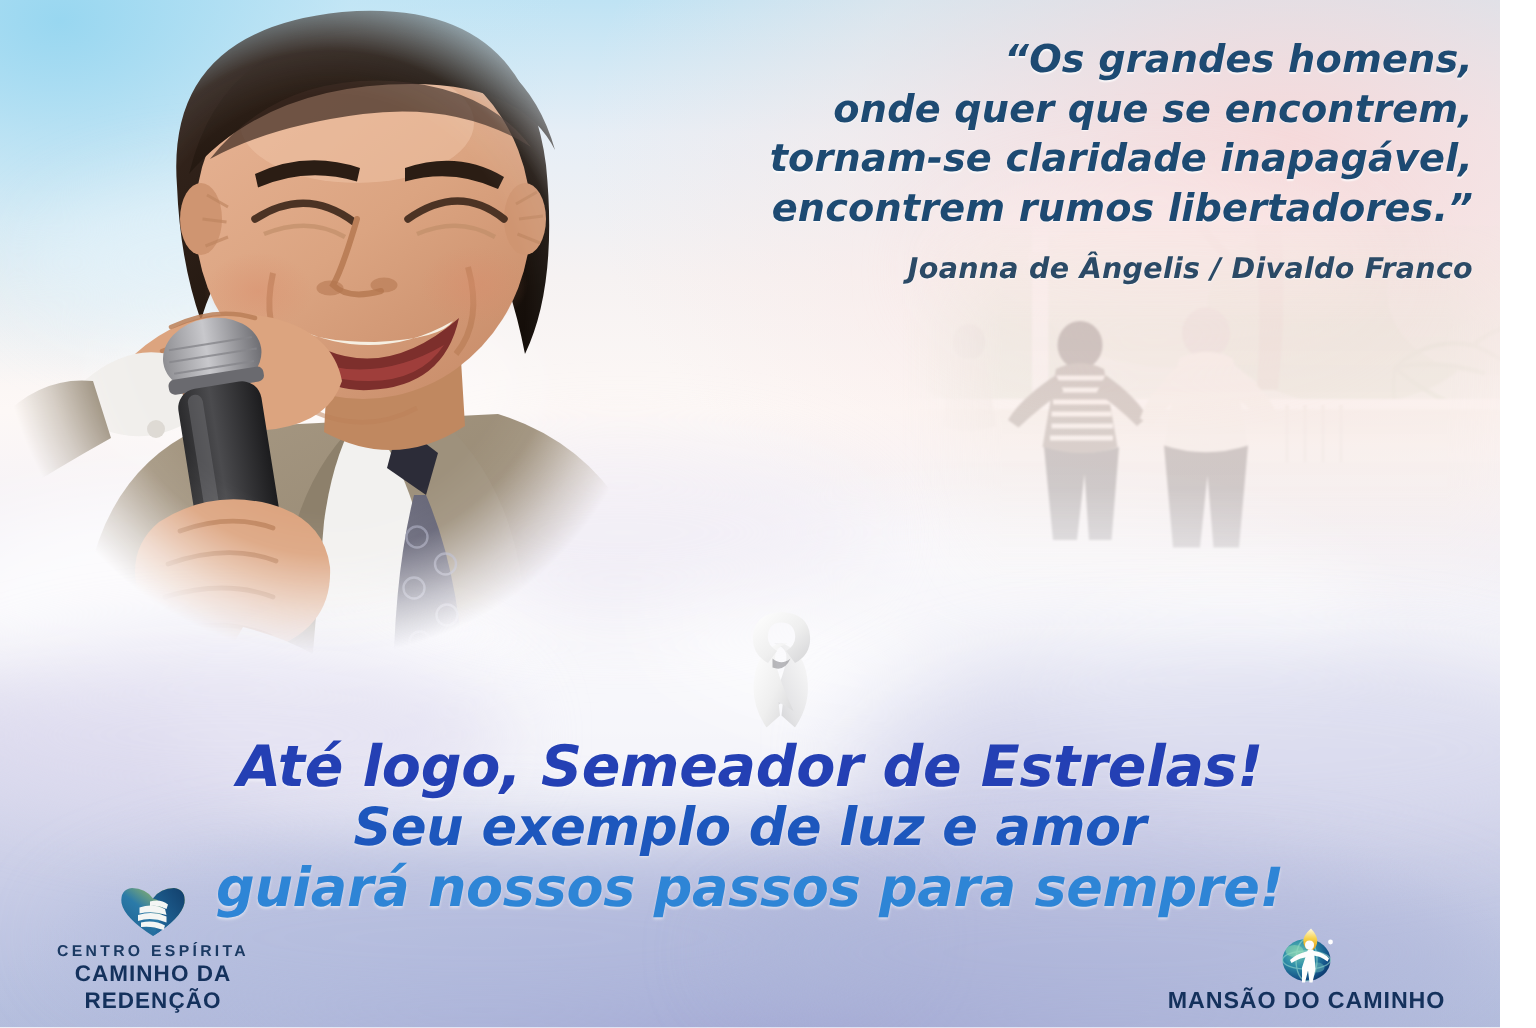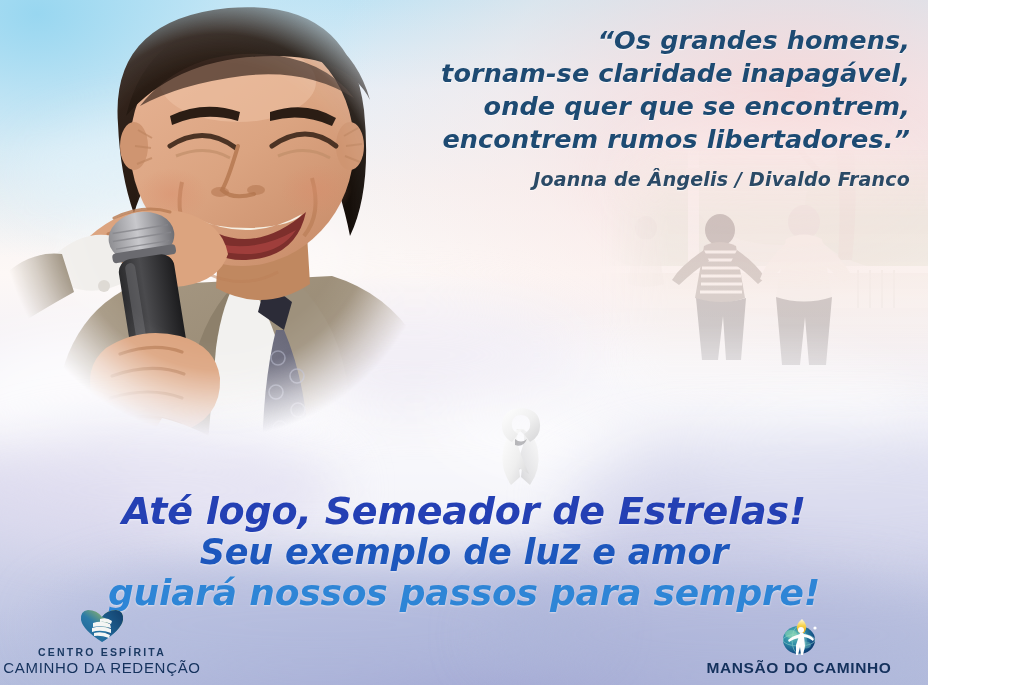--- a/index.html
+++ b/index.html
@@ -1,20 +1,20 @@
 <!DOCTYPE html>
 <html><head>
 <meta charset="utf-8">
 <style>
   * { margin:0; padding:0; box-sizing:border-box; }
   html,body { width:1024px; height:685px; overflow:hidden; background:#fff; }
   body { font-family:"Liberation Sans", sans-serif; }
 
   #poster{
-    position:relative; width:928px; height:685px; overflow:hidden;
+    position:relative; width:1000px; height:685px; overflow:hidden;
     background:
       
       radial-gradient(ellipse 760px 300px at 52% 104%, rgba(150,150,205,.55) 0%, rgba(170,170,215,.25) 45%, rgba(255,255,255,0) 72%),
       
       radial-gradient(ellipse 620px 420px at 86% 14%, rgba(248,214,214,.85) 0%, rgba(250,232,230,.45) 48%, rgba(255,255,255,0) 76%),
       
       radial-gradient(ellipse 460px 330px at 4% 2%, rgba(150,214,240,.95) 0%, rgba(196,231,246,.6) 42%, rgba(255,255,255,0) 74%),
       linear-gradient(180deg,
         #bfe3f4 0%, #e6eef6 13%, #f6f2f2 27%, #fdf8f6 40%,
         #f4f1f7 52%, #e9e8f3 62%, #dcdcee 72%, #cfd2e9 82%,
@@ -83,21 +83,21 @@
   
   .logo{ position:absolute; bottom:8px; z-index:8; text-align:center; }
   .logo-left{ left:2px; width:200px; }
   .logo-right{ right:24px; width:210px; }
   .logo-mark{ display:block; margin:0 auto 3px; }
   .logo-t1{
     font-family:"Liberation Sans", sans-serif; font-weight:700;
     font-size:10.5px; letter-spacing:2.2px; color:#1b3a63; line-height:13px;
   }
   .logo-t2{
-    font-family:"Liberation Sans", sans-serif; font-weight:400;
+    font-family:"Liberation Sans", sans-serif; font-weight:700;
     font-size:15px; letter-spacing:.7px; color:#14315c; line-height:18px;
   }
   .logo-t-right{
     font-family:"Liberation Sans", sans-serif; font-weight:700;
     font-size:15.5px; letter-spacing:.6px; color:#14315c; line-height:18px;
   }
 </style>
 </head>
 <body>
 
@@ -317,22 +317,22 @@
       <path d="M118 390 q40 -14 72 -2"></path>
       <path d="M116 412 q40 -12 72 0"></path>
       <path d="M124 434 q34 -8 62 4"></path>
     </g>
 
     <path d="M168 432 q48 12 80 42 l-20 26 q-48 -32 -76 -40 z" fill="#f0eeeb"></path>
   </svg>
 
   <div class="quote">
     <div class="ln">“Os grandes homens,</div>
+    <div class="ln">onde quer que se encontrem,</div>
     <div class="ln">tornam-se claridade inapagável,</div>
-    <div class="ln">onde quer que se encontrem,</div>
     <div class="ln">encontrem rumos libertadores.”</div>
     <div class="attrib">Joanna de Ângelis / Divaldo Franco</div>
   </div>
 
   <svg class="ribbon" viewBox="0 0 70 80">
     <defs>
       <linearGradient id="rb1" x1="0" y1="0" x2="1" y2="1">
         <stop offset="0" stop-color="#ffffff"></stop>
           <stop offset=".55" stop-color="#efefef"></stop>
           <stop offset="1" stop-color="#d4d4d6"></stop>

